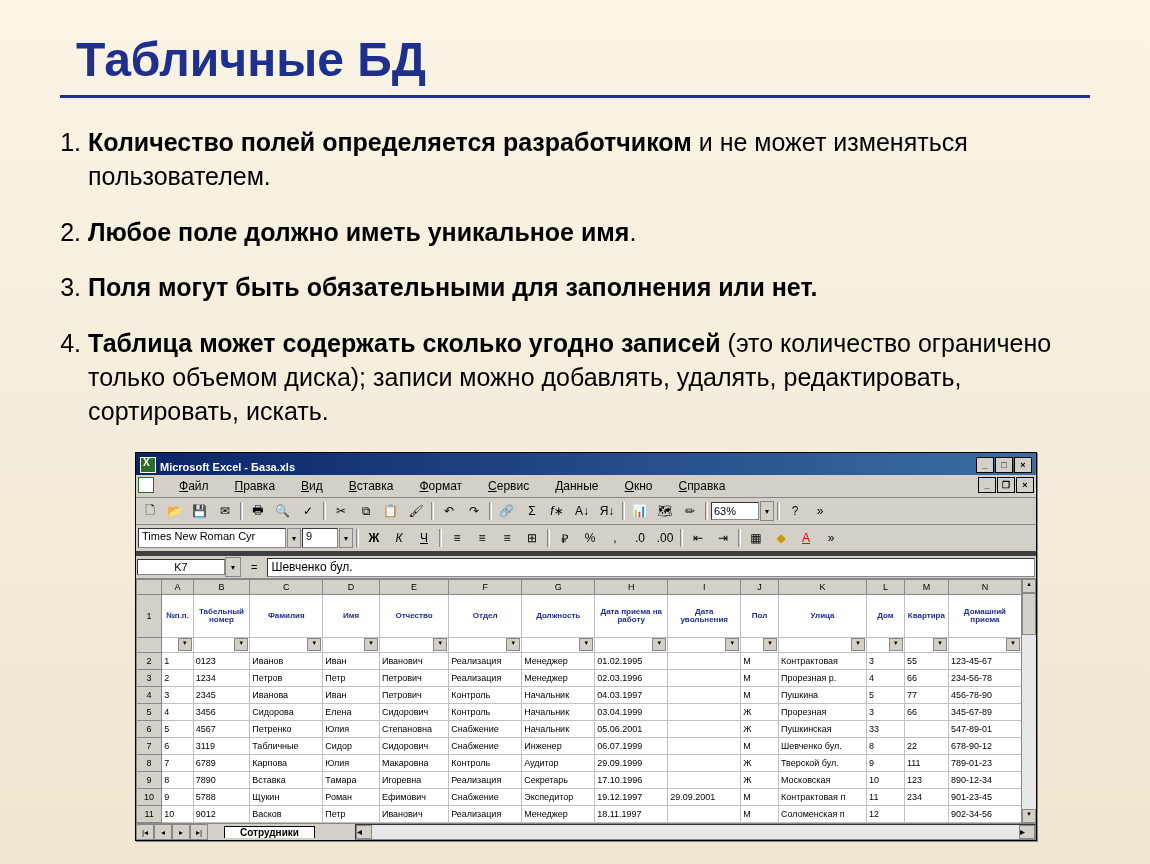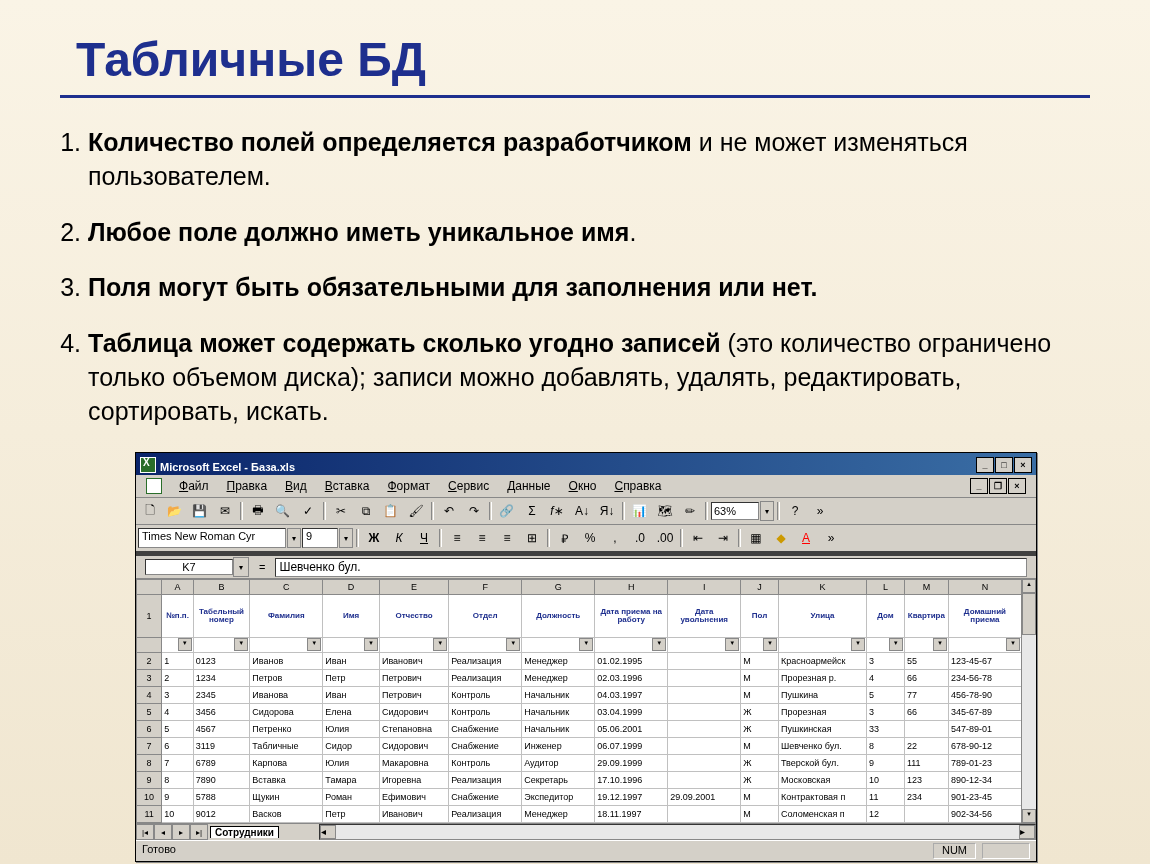--- a/index.html
+++ b/index.html
@@ -82,26 +82,26 @@
     border: 1px solid #000;
     font-size: 9px;
     display: flex;
     align-items: center;
     justify-content: center;
     color: #000;
     font-weight: bold;
   }
   .menubar {
     display: flex;
-    align-items: center;
-    background: #d4d0c8;
-    padding: 2px 10px;
+    align-items: flex-start;
+    background: #d4d0c8;
+    padding: 2px 2px;
     border-bottom: 1px solid #888;
     font-size: 12px;
-    gap: 4px;
+    gap: 12px;
   }
   .menubar .doc-icon {
     width: 14px; height: 14px;
     background: #fff;
     border: 1px solid #2a6e2a;
     margin-right: 6px;
   }
   .menubar span {
     padding: 2px 7px;
     text-decoration: underline;
@@ -170,21 +170,21 @@
     background: #fff;
     border: 1px inset #888;
     font-size: 11px;
     padding: 1px 3px;
   }
   .dd { width:12px;height:18px;background:#d4d0c8;border:1px solid #888;font-size:8px;display:flex;align-items:center;justify-content:center; }
   .fmla-row {
     display: flex;
     align-items: center;
     background: #d4d0c8;
-    padding: 1px 9px;
+    padding: 1px 1px;
     border-bottom: 1px solid #888;
     height: 20px;
   }
   .name-box {
     width: 80px;
     background: #fff;
     border: 1px inset #888;
     padding: 1px 3px;
     font-size: 11px;
     text-align:center;
@@ -277,22 +277,22 @@
     width: 16px; height: 14px;
     border: 1px solid #888;
     background: #d4d0c8;
     font-size: 8px;
     display:flex;align-items:center;justify-content:center;
   }
   .sheet-tab {
     background: #fff;
     border: 1px solid #000;
     border-bottom: none;
-    padding: 0px 4px;
-    margin-left: 2px;
+    padding: 0px 15px;
+    margin-left: 16px;
     font-weight: bold;
   }
   .hscroll {
     flex: 1;
     margin-left: 40px;
     height: 14px;
     background: #d4d0c8;
     border: 1px inset #888;
     display:flex;
   }
@@ -522,21 +522,21 @@
             <td>1</td>
             <td>0123</td>
             <td>Иванов</td>
             <td>Иван</td>
             <td>Иванович</td>
             <td>Реализация</td>
             <td>Менеджер</td>
             <td>01.02.1995</td>
             <td></td>
             <td>М</td>
-            <td>Красноармейск</td>
+            <td>Контрактовая</td>
             <td>3</td>
             <td>55</td>
             <td>123-45-67</td>
           </tr>
           <tr>
             <th class="rowh">3</th>
             <td>2</td>
             <td>1234</td>
             <td>Петров</td>
             <td>Петр</td>
@@ -702,19 +702,13 @@
     <div class="nav-btn">◂</div>
     <div class="nav-btn">▸</div>
     <div class="nav-btn">▸|</div>
     <div class="sheet-tab">Сотрудники</div>
     <div class="hscroll">
       <div class="thumb">◂</div>
       <div class="track"></div>
       <div class="thumb">▸</div>
     </div>
   </div>
-  <div class="status-row">
-    <span>Готово</span>
-    <div style="flex:1"></div>
-    <div class="status-sec">NUM</div>
-    <div class="status-sec" style="width:30px"></div>
-  </div>
 </div>
 
 </body></html>

